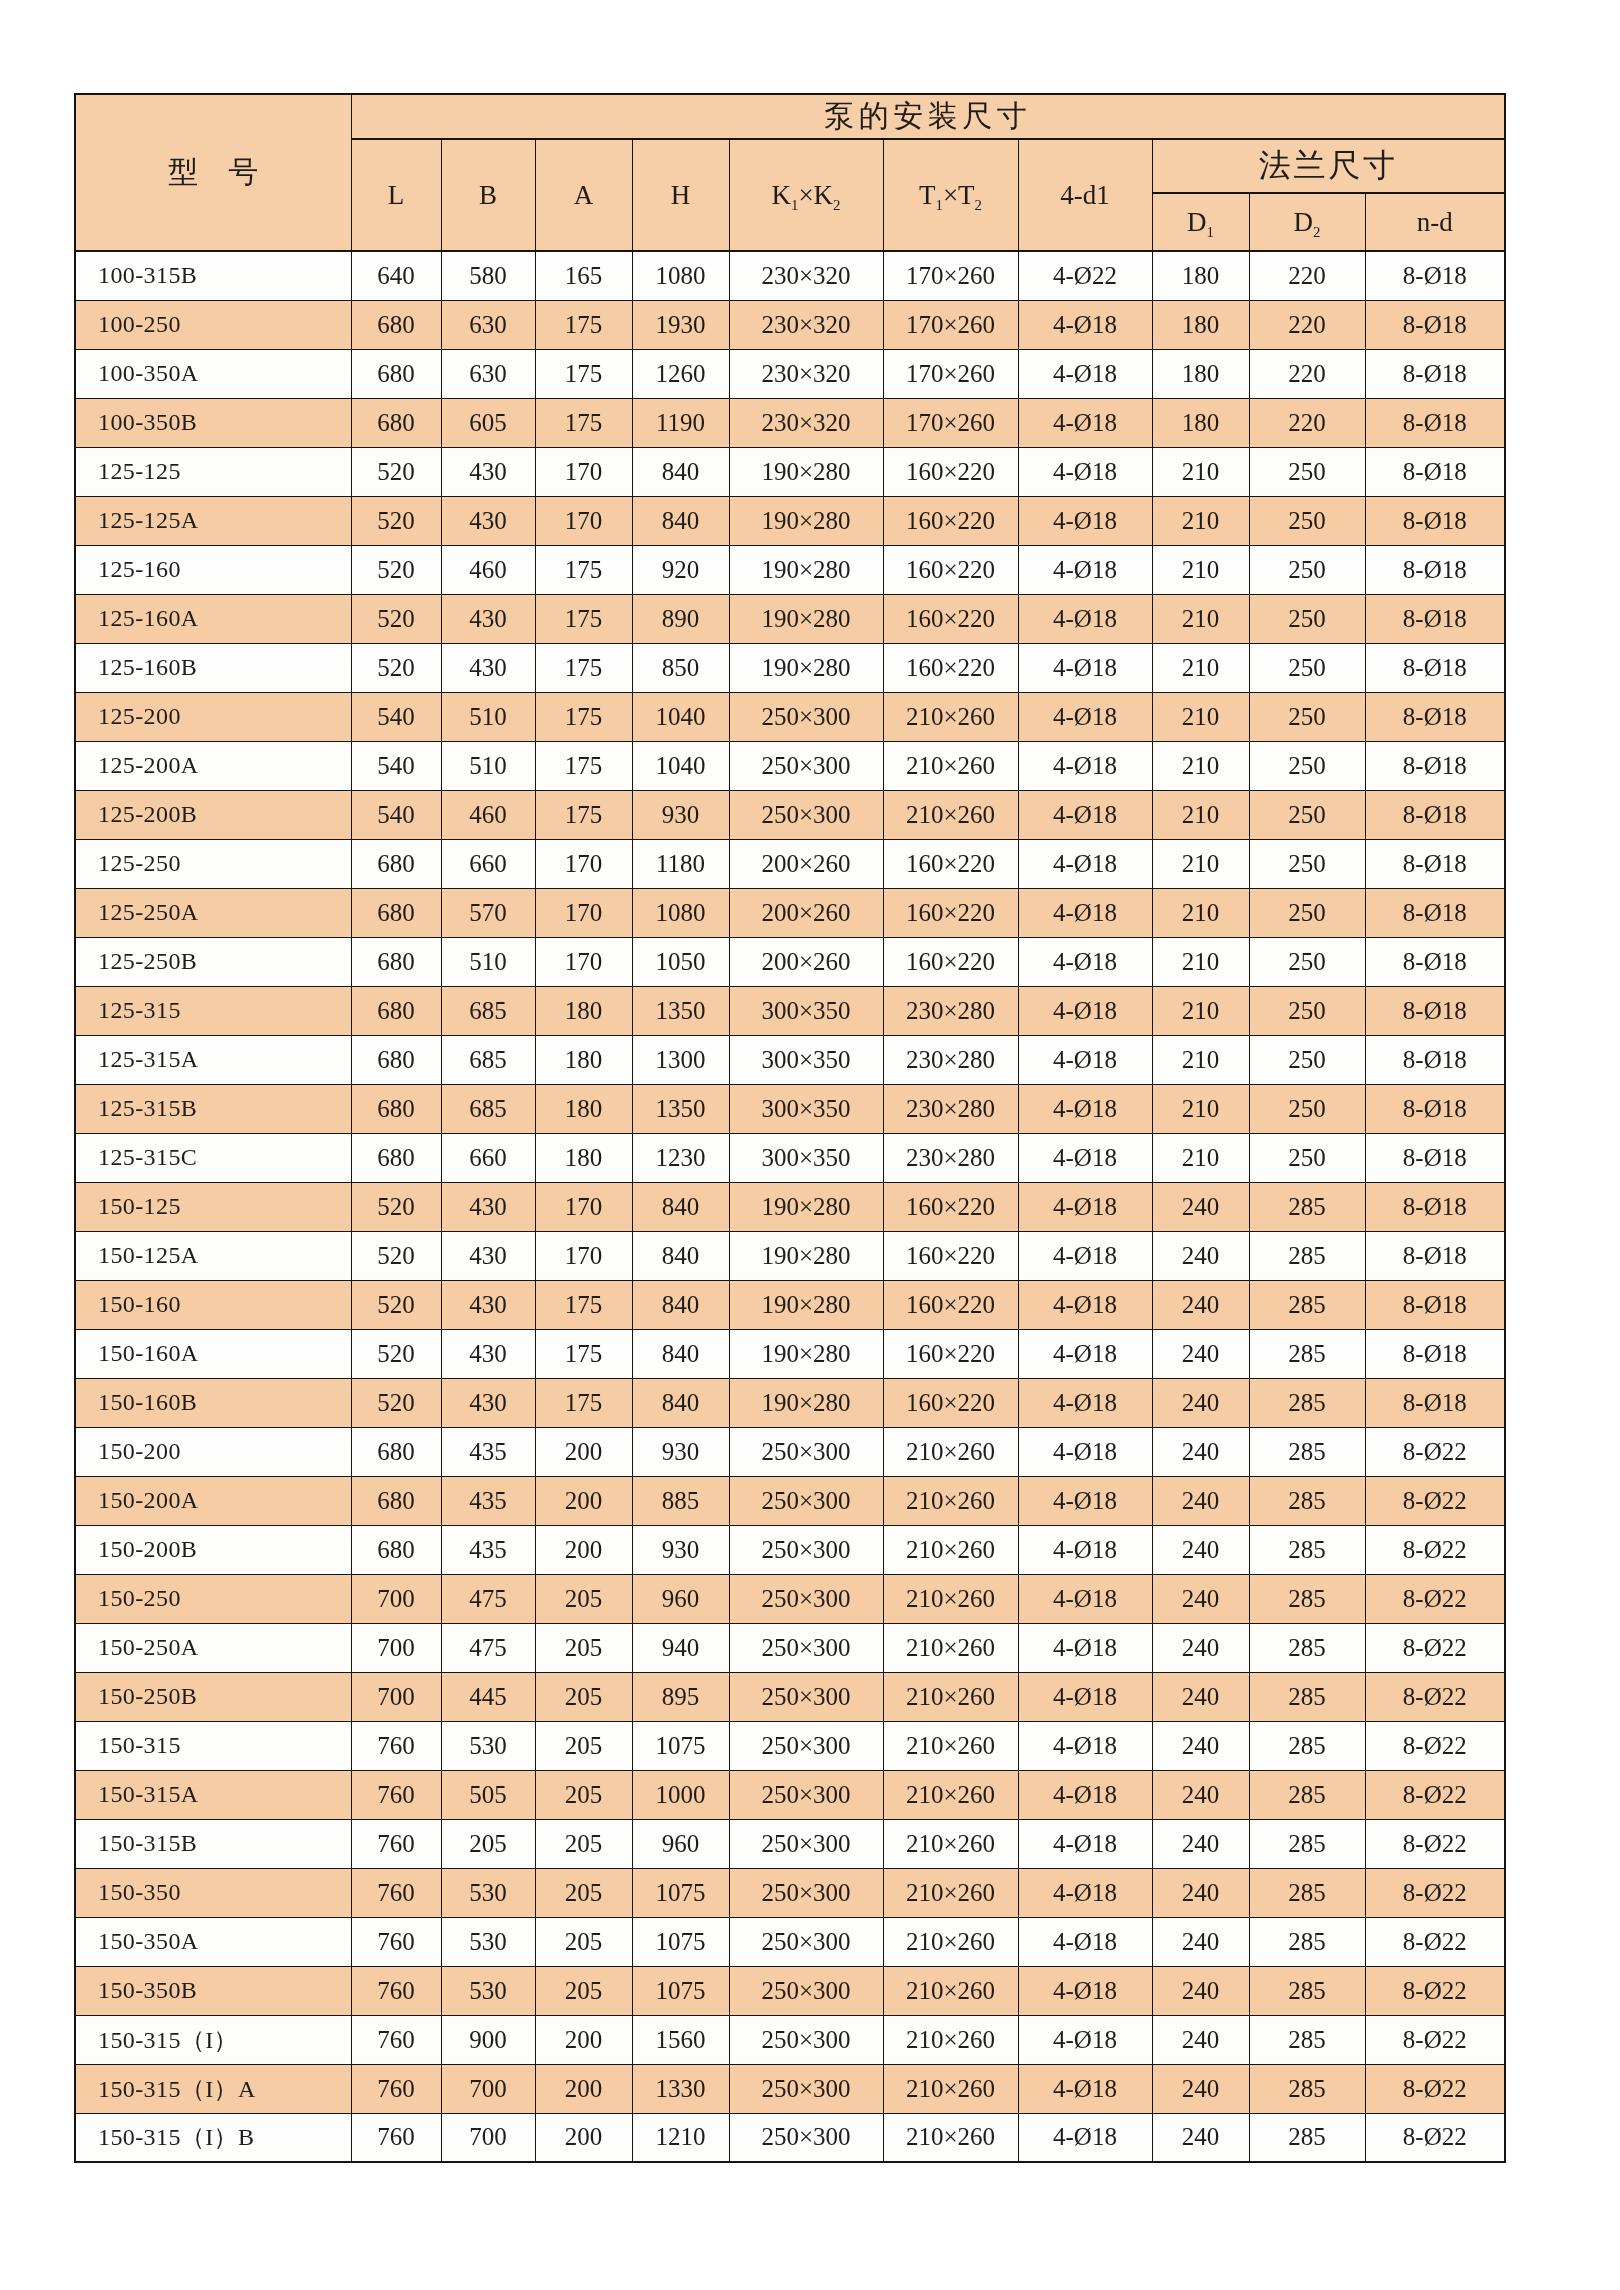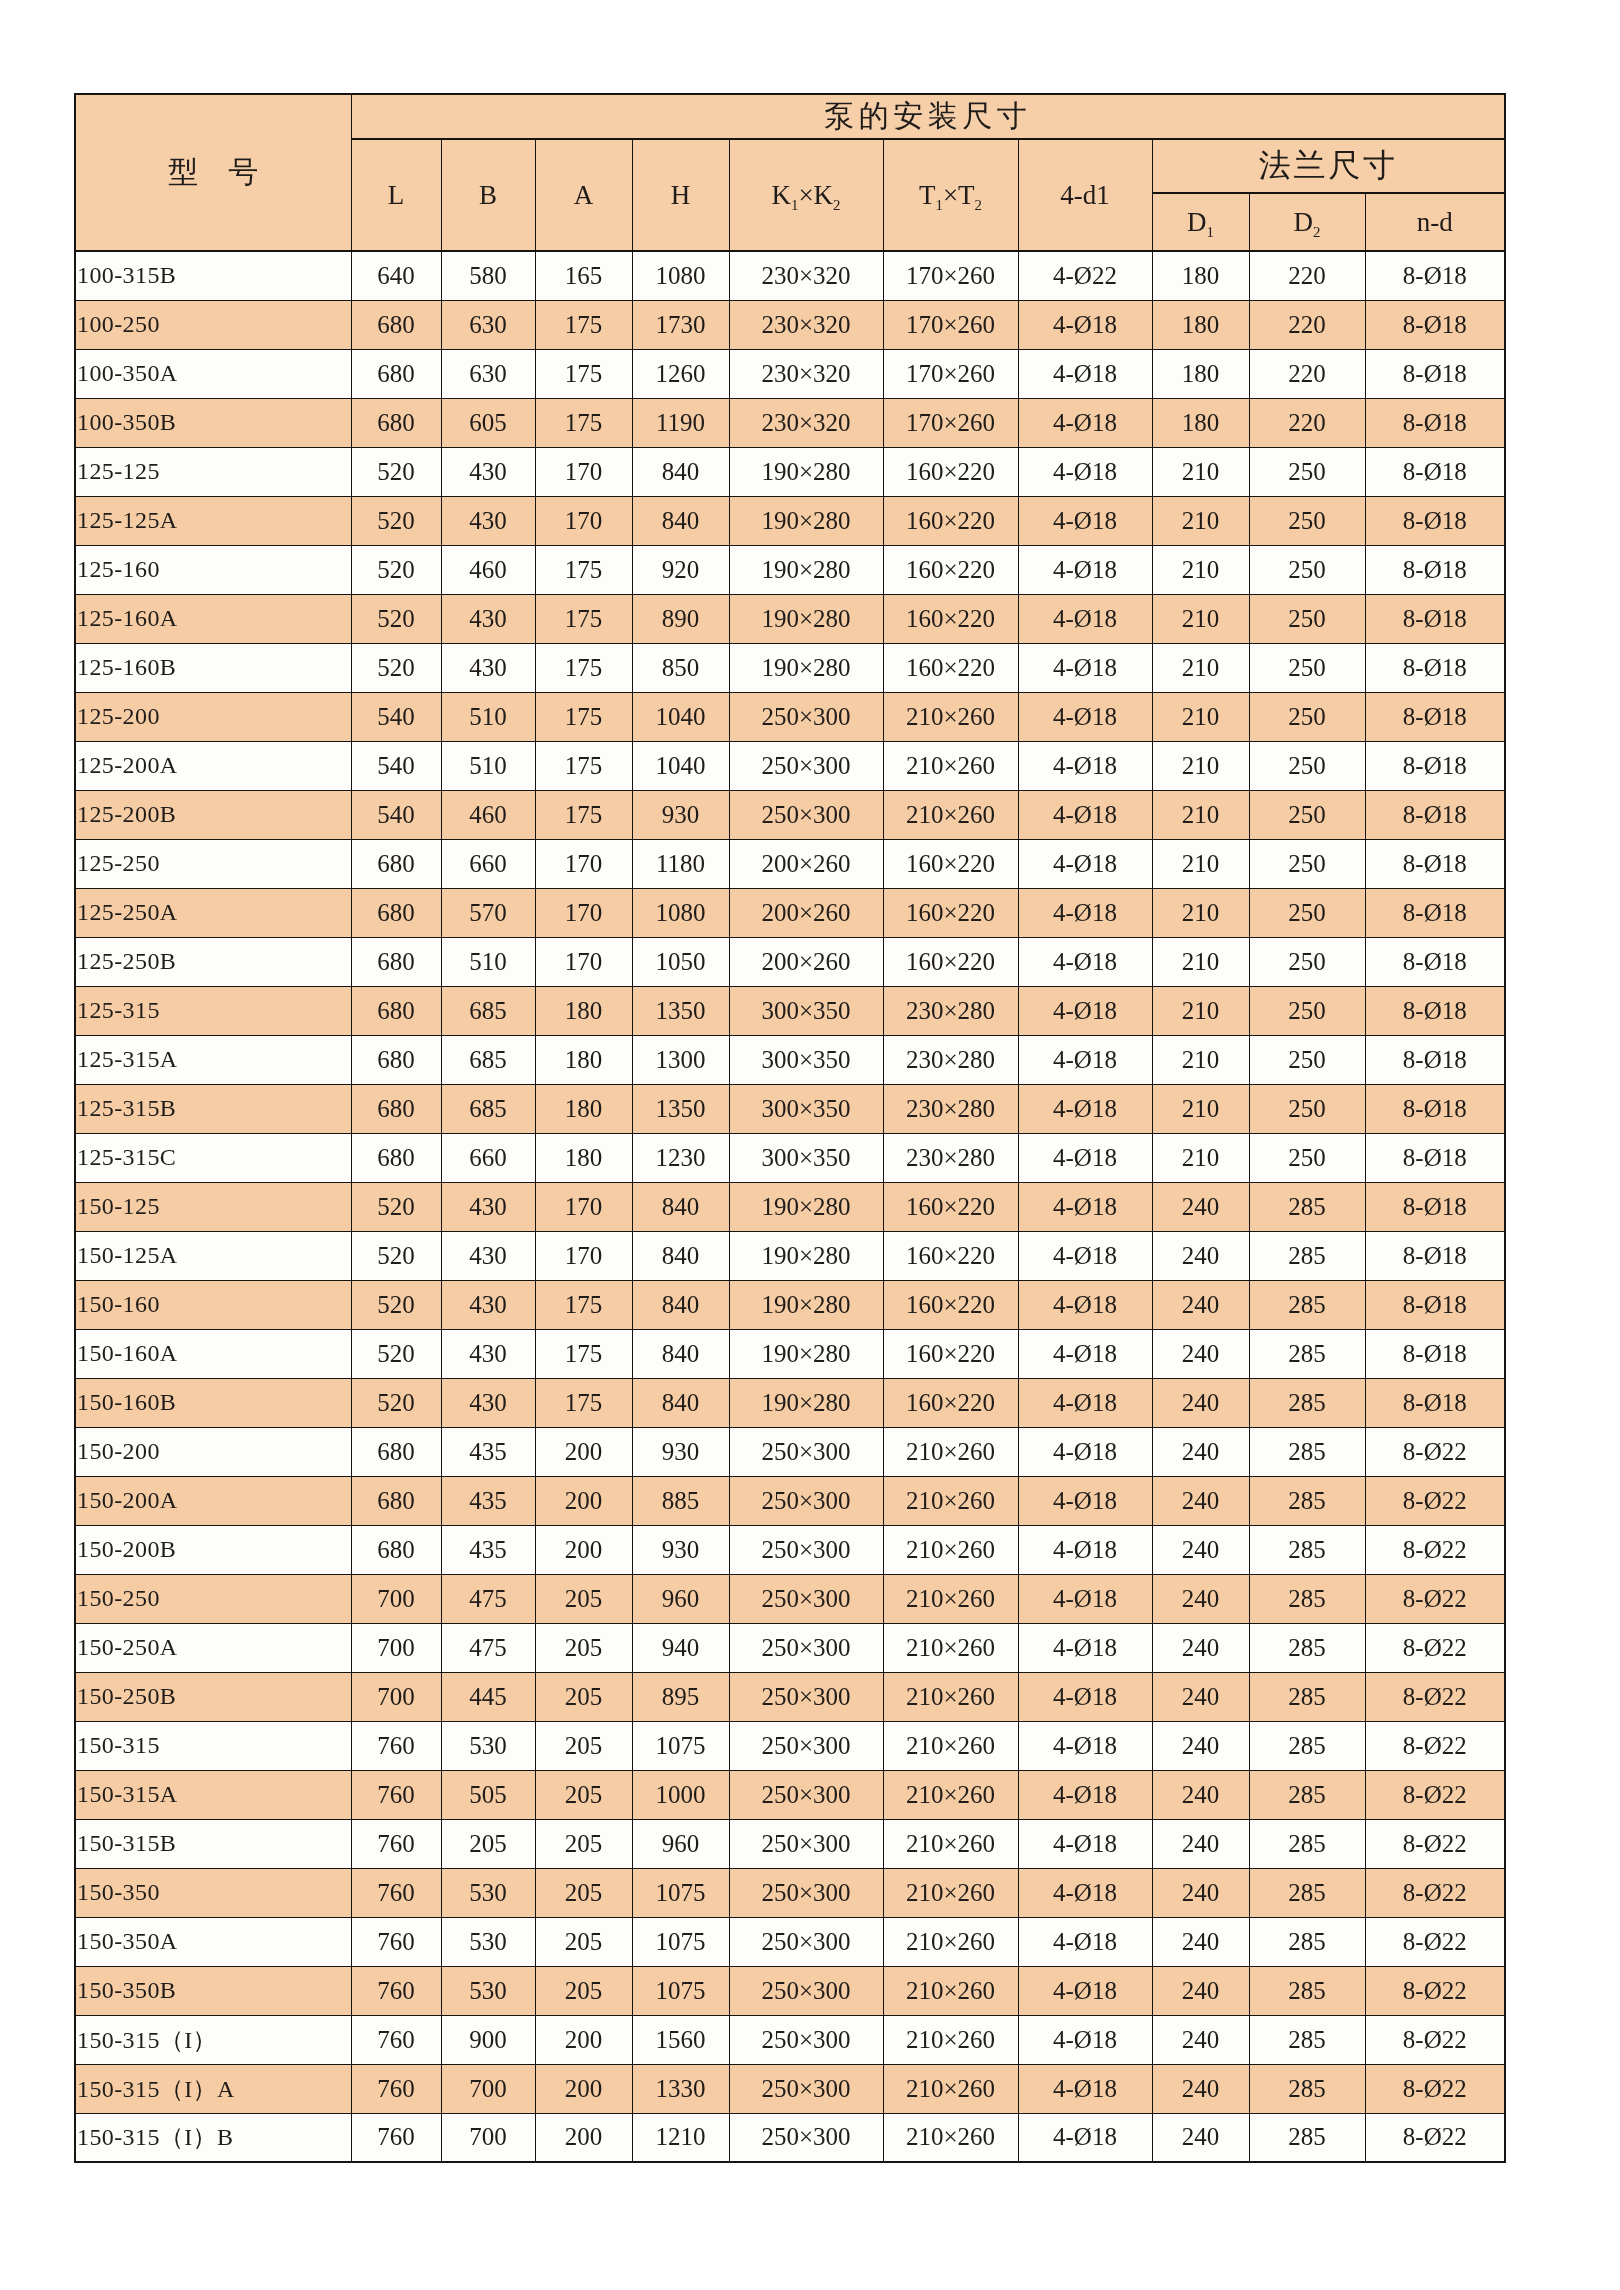--- a/index.html
+++ b/index.html
@@ -39,21 +39,21 @@
   thead tr.hrow-3{height:58px;}
   .model-head{font-size:30px;}
   .group-head{font-size:30px;letter-spacing:4.5px;border-bottom-width:2.7px;}
   .col-head{font-size:27px;}
   .flange-head{font-size:32px;letter-spacing:2.7px;border-bottom-width:2.7px;}
   sub{font-size:0.55em;line-height:0;}
   tbody tr{height:49px;background:#fdfdfc;}
   tbody tr:nth-child(even){background:var(--row-alt);}
   tbody td{font-size:25px;}
   tbody td.model-cell{
-    text-align:left;padding-left:1px;font-size:24px;
+    text-align:left;padding-left:22px;font-size:24px;
     letter-spacing:0.4px;
   }
   tbody tr:first-child td{border-top-width:2.7px;}
 </style>
 </head>
 <body>
 
 <div class="page">
   <table class="spec-table">
     <colgroup>
@@ -110,21 +110,21 @@
           <td>4-Ø22</td>
           <td>180</td>
           <td>220</td>
           <td>8-Ø18</td>
         </tr>
         <tr>
           <td class="model-cell">100-250</td>
           <td>680</td>
           <td>630</td>
           <td>175</td>
-          <td>1730</td>
+          <td>1930</td>
           <td>230×320</td>
           <td>170×260</td>
           <td>4-Ø18</td>
           <td>180</td>
           <td>220</td>
           <td>8-Ø18</td>
         </tr>
         <tr>
           <td class="model-cell">100-350A</td>
           <td>680</td>

